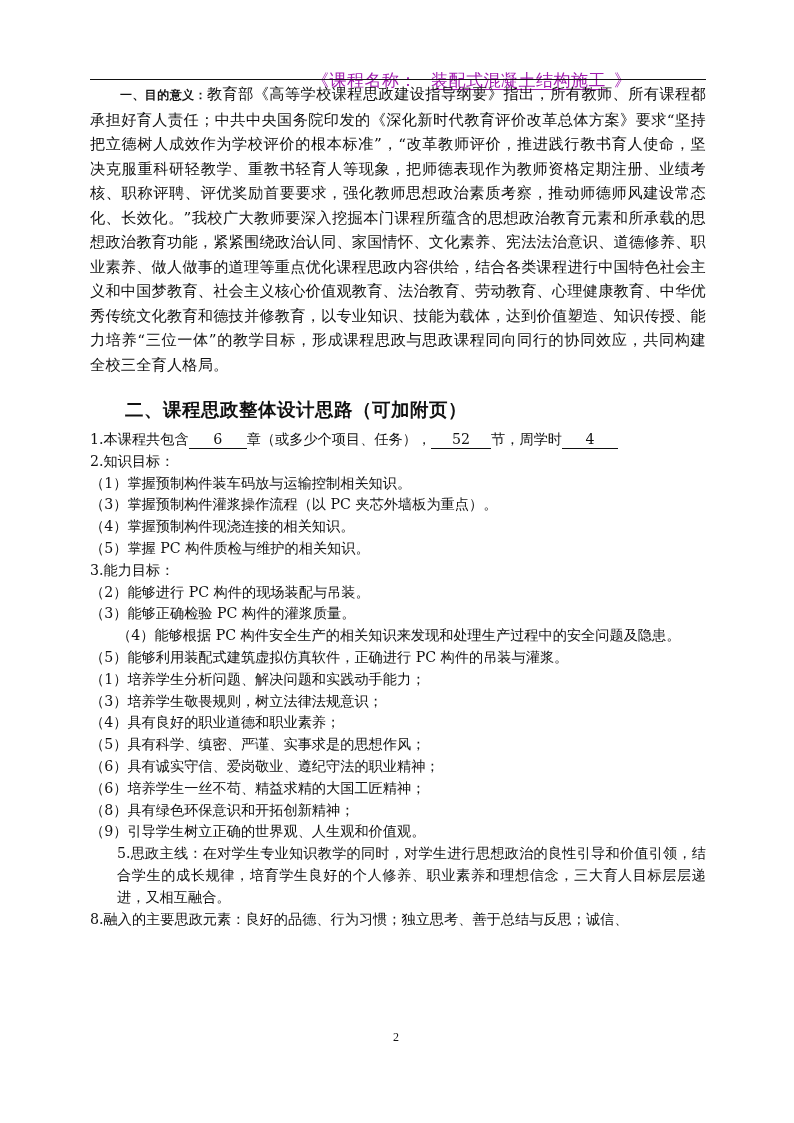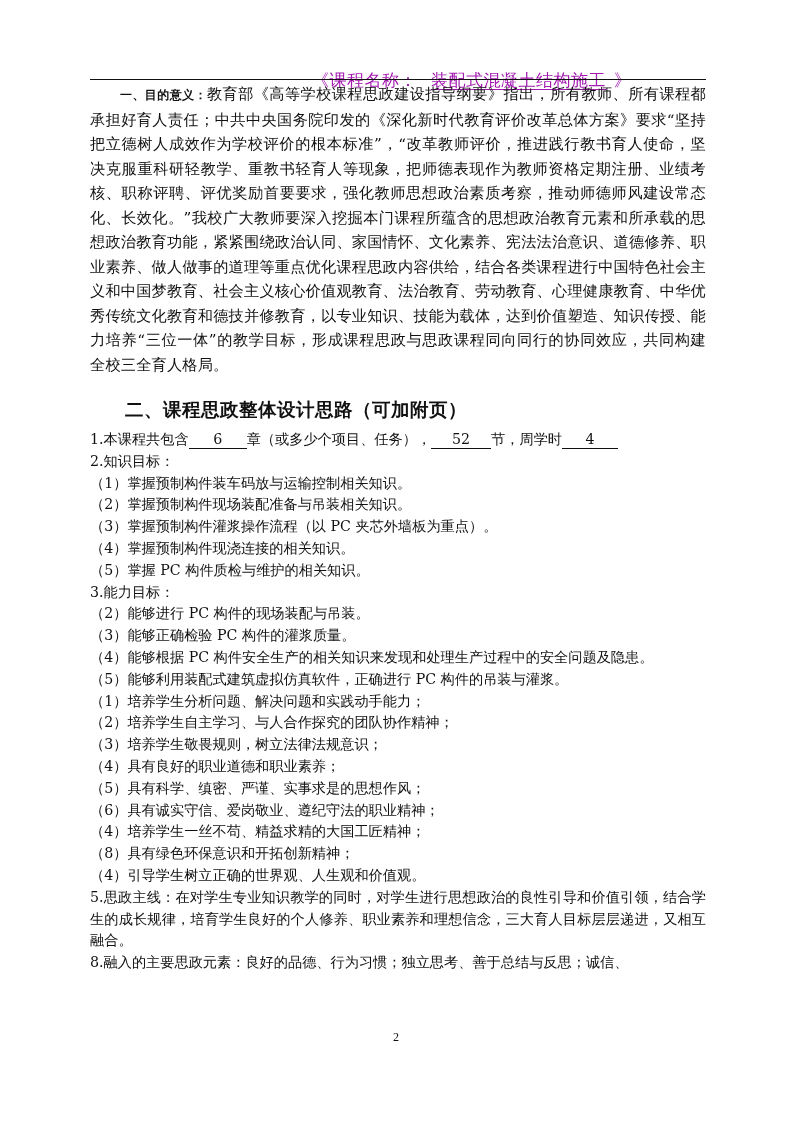--- a/index.html
+++ b/index.html
@@ -10,21 +10,21 @@
             font-size: 17px; letter-spacing: 0.5px; color: #a21caf; white-space: nowrap; }
   .header .course { text-decoration: underline; text-underline-offset: 3px; padding: 0 2px 0 14px; }
   .rule { position: absolute; top: 79px; left: 90px; width: 616px; height: 0; border-top: 1.5px solid #111; }
   .p1 { position: absolute; top: 82px; left: 90px; width: 616px; font-size: 15.2px; line-height: 24.5px;
         text-align: justify; text-indent: 30px; letter-spacing: 0.2px; }
   .p1 .h1 { font-family: "DejaVu Sans", "Liberation Sans", sans-serif; font-weight: bold; font-size: 12px; }
   .h2 { position: absolute; top: 397px; left: 125px; font-family: Liberation Mono, monospace;
         font-weight: bold; font-size: 18.5px; letter-spacing: 0.5px; white-space: nowrap; }
   .list { position: absolute; top: 429px; left: 90px; width: 616px; font-size: 14.2px; line-height: 21.8px; }
   .list .line { white-space: nowrap; }
-  .list .wrap { white-space: normal; text-align: justify; }
+  .list .wrap { white-space: normal; text-align: justify; margin-left: 27px; }
   .blank { display: inline-block; border-bottom: 1px solid #111; text-align: center; line-height: 17px; }
   .b6 { width: 58px; } .b52 { width: 60px; } .b4 { width: 56px; }
   .pagenum { position: absolute; top: 1030px; left: 393px; font-family: "Liberation Serif", serif; font-size: 12px; }
 </style>
 </head>
 <body>
 
 <div class="page">
 
   <div class="header">
@@ -39,39 +39,37 @@
 
   <div class="h2">二、课程思政整体设计思路（可加附页）</div>
 
   <div class="list">
     <div class="line">
       <span>1.本课程共包含</span><span class="blank b6">6</span><span>章（或多少个项目、任务），</span><span class="blank b52">52</span><span>节，周学时</span><span class="blank b4">4</span>
     </div>
 
     <div class="line">2.知识目标：</div>
     <div class="line">（1）掌握预制构件装车码放与运输控制相关知识。</div>
-    <div class="line">（2）掌握预制构件现场装配准备与吊装相关知识。</div>
     <div class="line">（3）掌握预制构件灌浆操作流程（以 PC 夹芯外墙板为重点）。</div>
     <div class="line">（4）掌握预制构件现浇连接的相关知识。</div>
     <div class="line">（5）掌握 PC 构件质检与维护的相关知识。</div>
 
     <div class="line">3.能力目标：</div>
     <div class="line">（2）能够进行 PC 构件的现场装配与吊装。</div>
     <div class="line">（3）能够正确检验 PC 构件的灌浆质量。</div>
     <div class="wrap">（4）能够根据 PC 构件安全生产的相关知识来发现和处理生产过程中的安全问题及隐患。</div>
     <div class="line">（5）能够利用装配式建筑虚拟仿真软件，正确进行 PC 构件的吊装与灌浆。</div>
 
     <div class="line">（1）培养学生分析问题、解决问题和实践动手能力；</div>
-    <div class="line">（2）培养学生自主学习、与人合作探究的团队协作精神；</div>
     <div class="line">（3）培养学生敬畏规则，树立法律法规意识；</div>
     <div class="line">（4）具有良好的职业道德和职业素养；</div>
     <div class="line">（5）具有科学、缜密、严谨、实事求是的思想作风；</div>
     <div class="line">（6）具有诚实守信、爱岗敬业、遵纪守法的职业精神；</div>
-    <div class="line">（4）培养学生一丝不苟、精益求精的大国工匠精神；</div>
+    <div class="line">（6）培养学生一丝不苟、精益求精的大国工匠精神；</div>
     <div class="line">（8）具有绿色环保意识和开拓创新精神；</div>
-    <div class="line">（4）引导学生树立正确的世界观、人生观和价值观。</div>
+    <div class="line">（9）引导学生树立正确的世界观、人生观和价值观。</div>
 
     <div class="wrap">5.思政主线：在对学生专业知识教学的同时，对学生进行思想政治的良性引导和价值引领，结合学生的成长规律，培育学生良好的个人修养、职业素养和理想信念，三大育人目标层层递进，又相互融合。</div>
     <div class="line">8.融入的主要思政元素：良好的品德、行为习惯；独立思考、善于总结与反思；诚信、</div>
   </div>
 
   <div class="pagenum">2</div>
 </div>
 
 </body></html>

